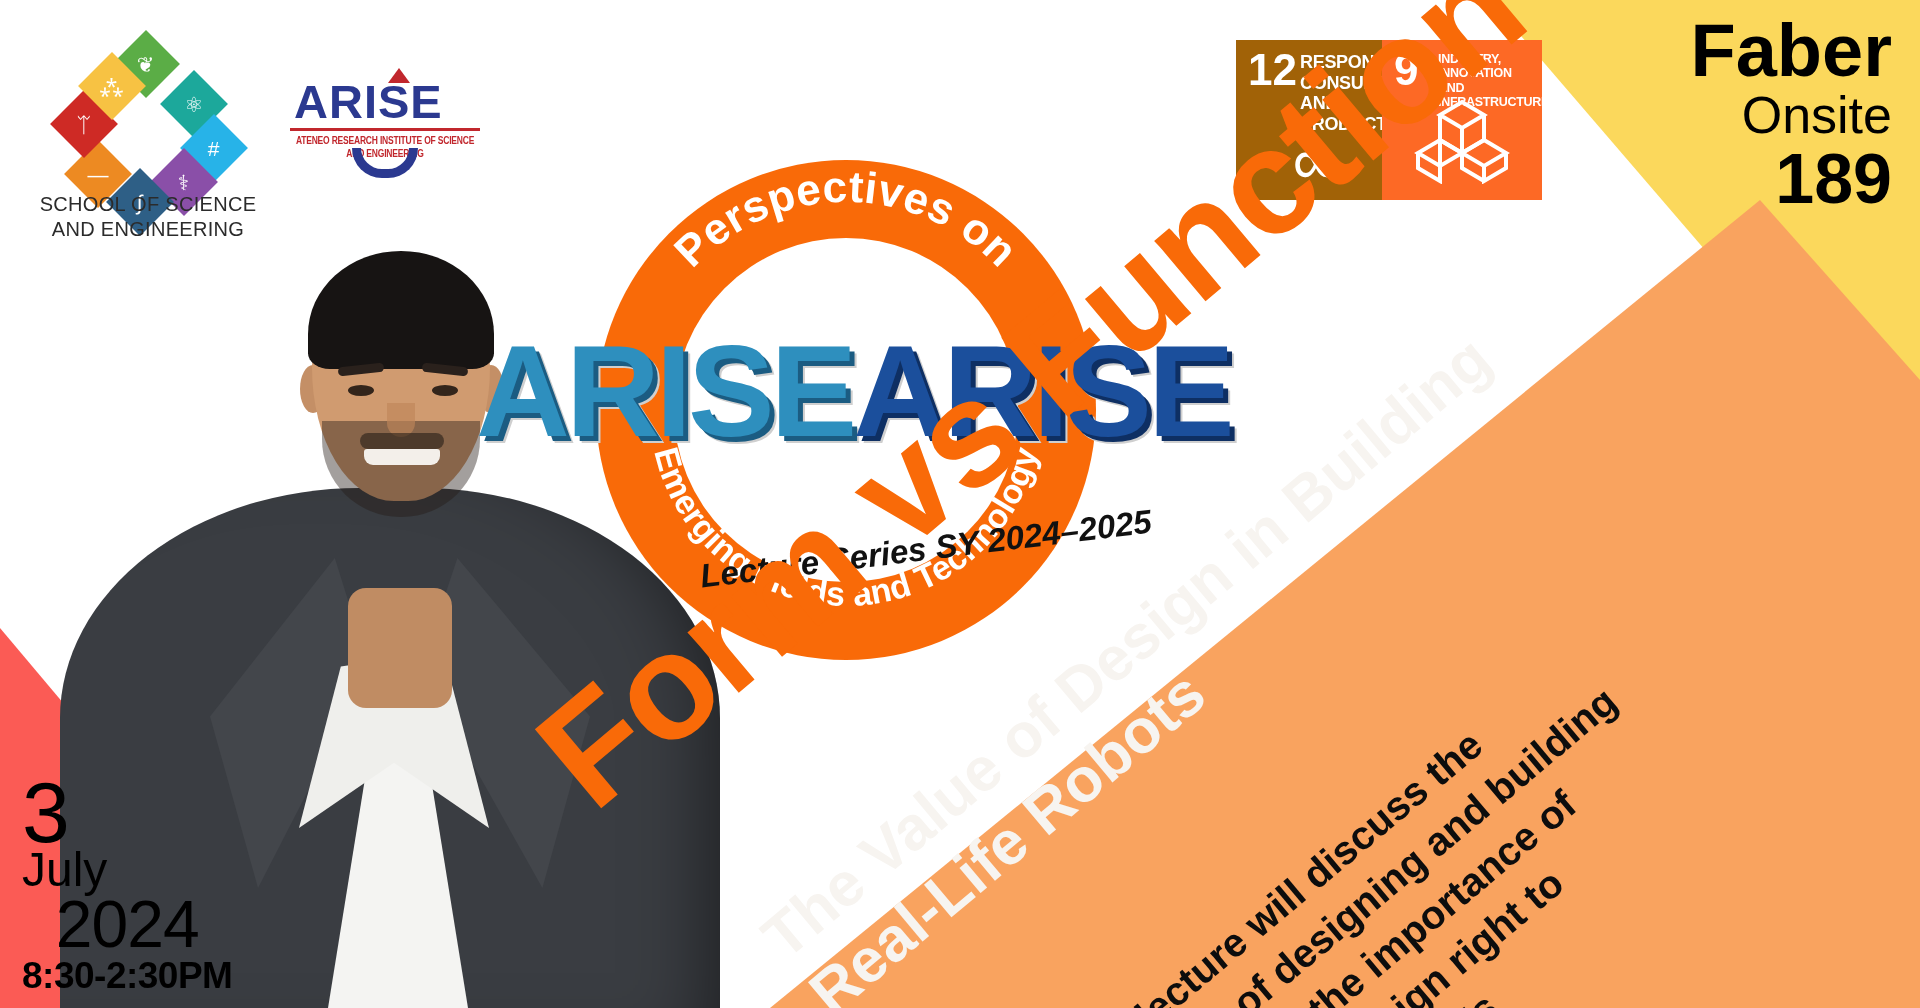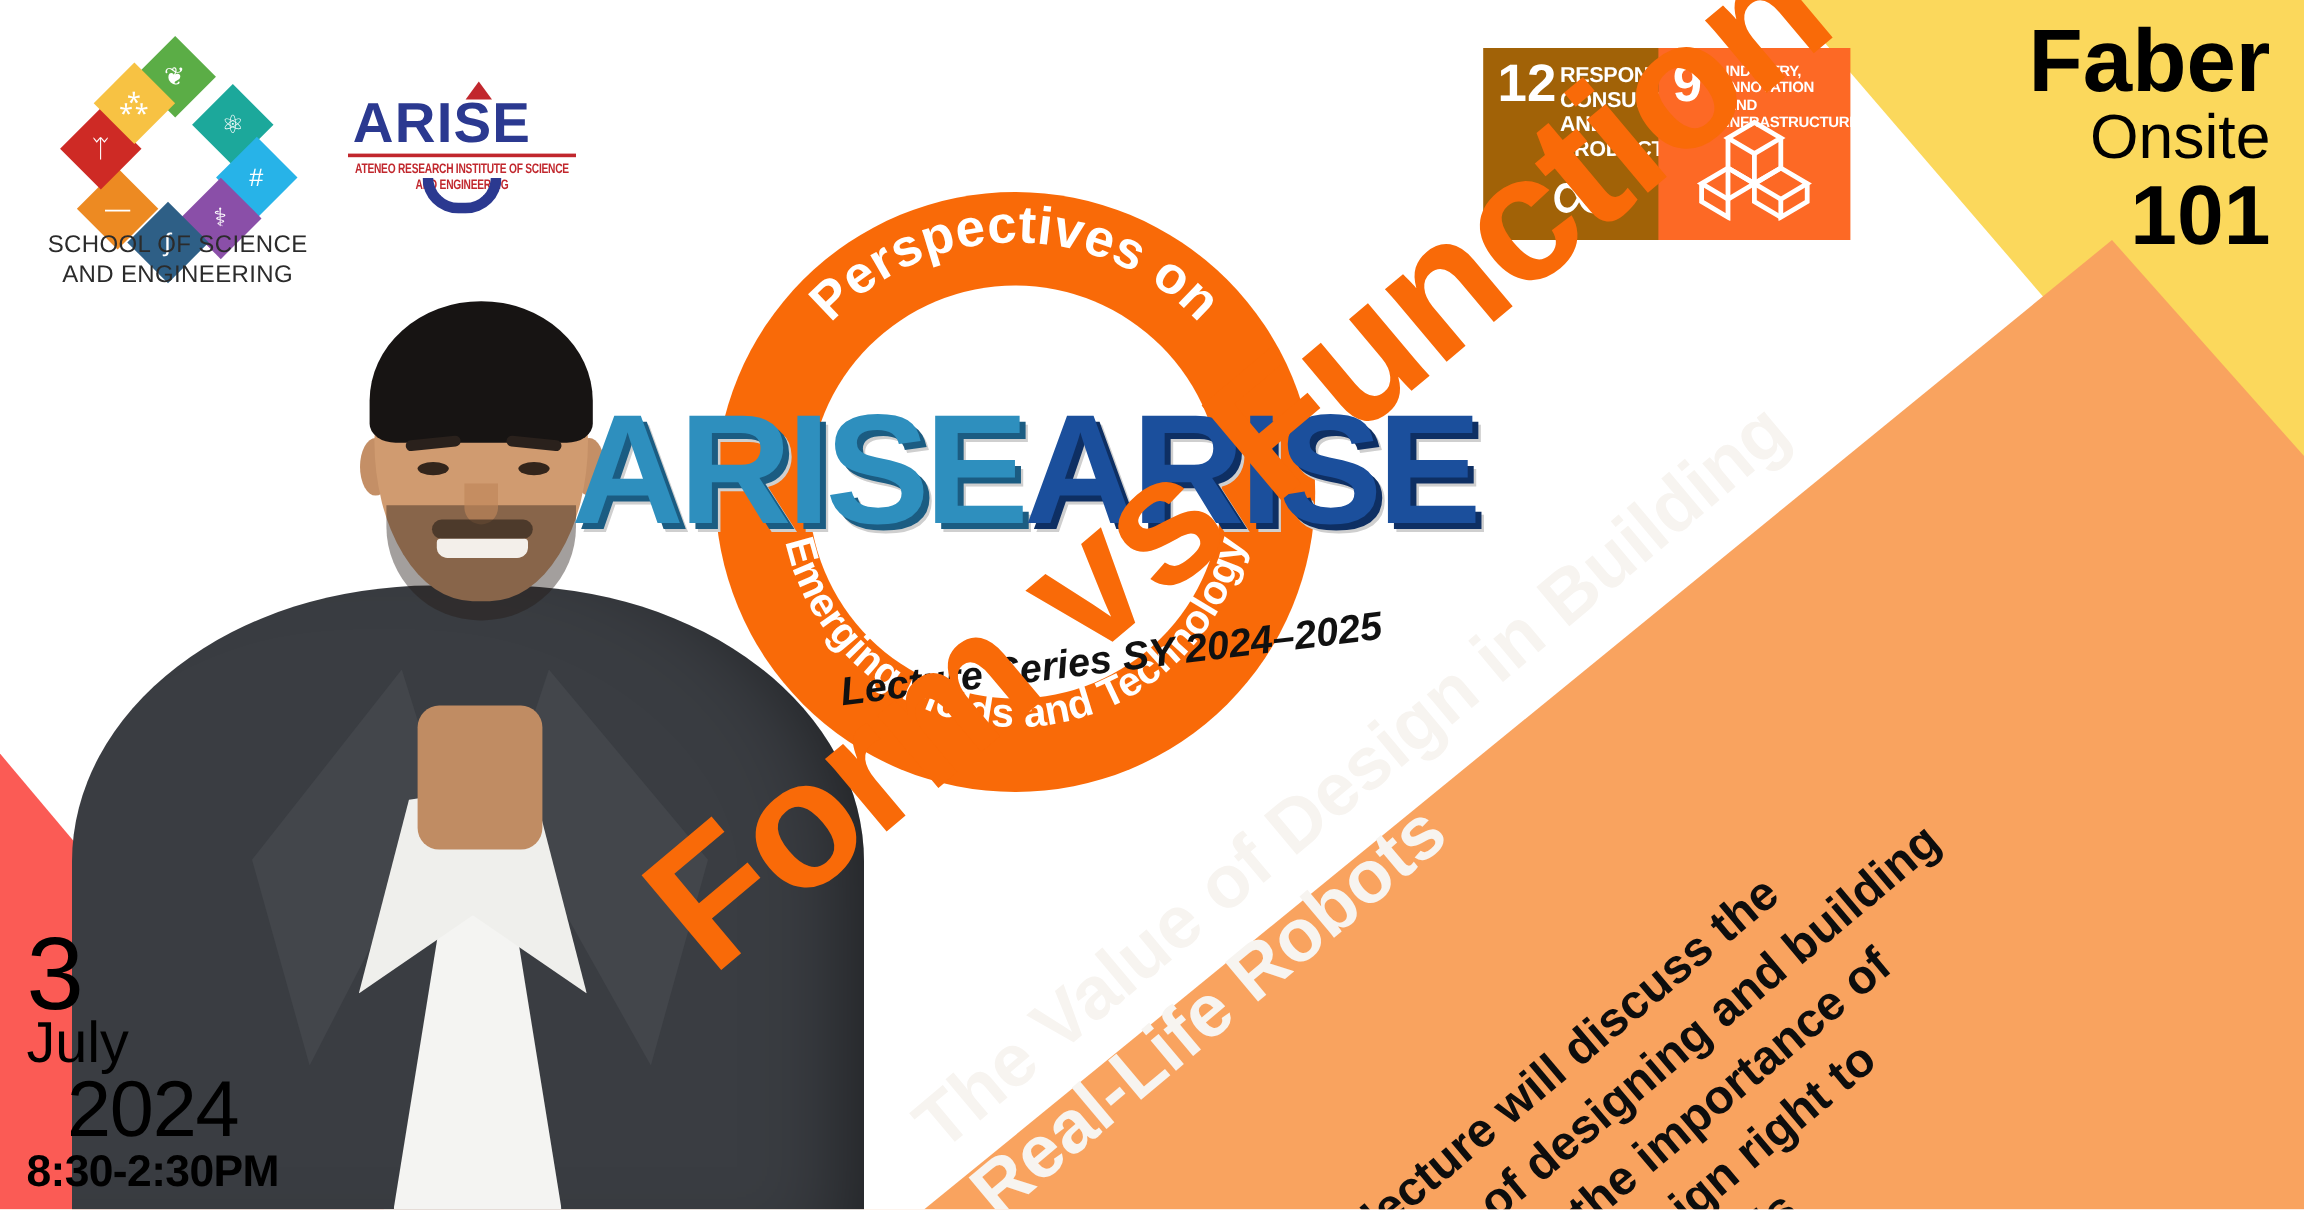--- a/index.html
+++ b/index.html
@@ -302,21 +302,21 @@
           <path d="M92 55 L92 70 L70 83 L70 68"></path>
           <path d="M48 55 L48 70 L70 83"></path>
         </g>
       </svg>
     </div>
   </div>
 
   <div id="venue">
     <div id="venue-room">Faber</div>
     <div id="venue-onsite">Onsite</div>
-    <div id="venue-num">101</div>
+    <div id="venue-num">189</div>
   </div>
 
   <div id="badge">
     <div id="badge-ring"></div>
     <div id="badge-inner"></div>
     <svg viewBox="0 0 500 500" aria-hidden="true">
       <defs>
         <path id="arcTop" d="M 42 250 A 208 208 0 0 1 458 250" fill="none"></path>
         <path id="arcBot" d="M 54 250 A 196 196 0 0 0 446 250" fill="none"></path>
       </defs>

